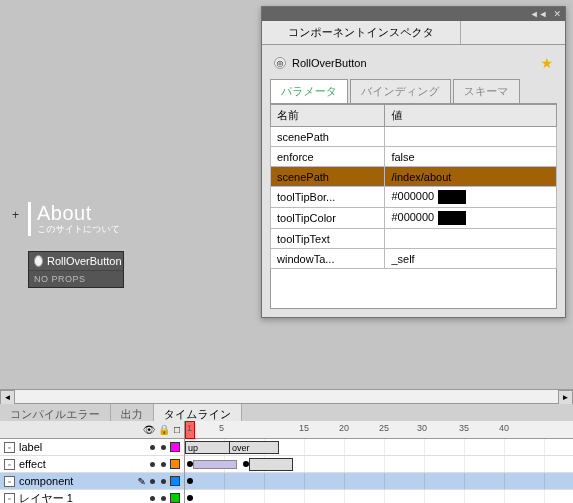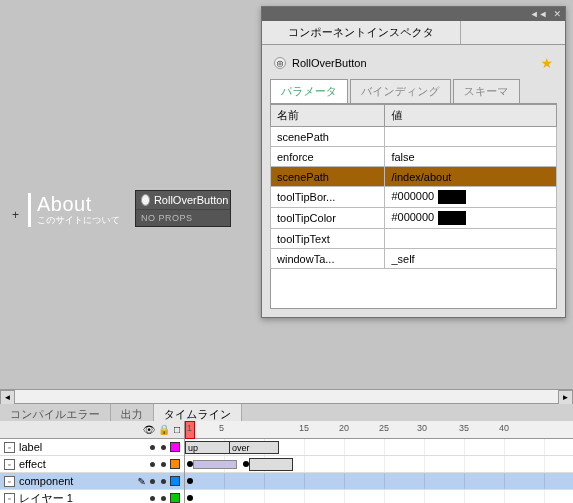--- a/index.html
+++ b/index.html
@@ -1,19 +1,19 @@
 <!DOCTYPE html>
 <html><head>
 <meta charset="utf-8">
 <style>
 * { box-sizing: border-box; margin: 0; padding: 0; font-family: 'MS Gothic', 'Hiragino Kaku Gothic Pro', sans-serif; font-size: 11px; }
 body { background: #c0c0c0; width: 573px; height: 503px; overflow: hidden; position: relative; }
 
 .stage { position: absolute; top: 0; left: 0; right: 0; height: 389px; background: #c4c4c4; }
-.stage-content { position: absolute; left: 28px; top: 190px; display: flex; align-items: flex-end; gap: 15px; }
+.stage-content { position: absolute; left: 28px; top: 202px; display: flex; align-items: flex-start; gap: 15px; flex-direction: column; }
 .about-label { color: #fff; border-left: 3px solid #fff; padding-left: 6px; }
 .about-title { font-size: 20px; font-weight: normal; letter-spacing: 0.5px; }
 .about-sub { font-size: 9px; margin-top: -2px; }
 
 .instance-box { background: #555; border: 1px solid #2a2a2a; width: 96px; }
 .instance-head { background: #585858; color: #fff; padding: 3px 5px; display: flex; align-items: center; gap: 4px; border-bottom: 1px solid #444; }
 .inst-icon { width: 12px; height: 12px; background: #eee; border-radius: 50%; border: 1px solid #999; display: inline-flex; align-items: center; justify-content: center; font-size: 8px; }
 .instance-body { color: #bbb; padding: 3px 5px; font-size: 9px; letter-spacing: 0.5px; }
 
 .plus-marker { position: absolute; left: 12px; top: 208px; color: #333; font-size: 12px; }

